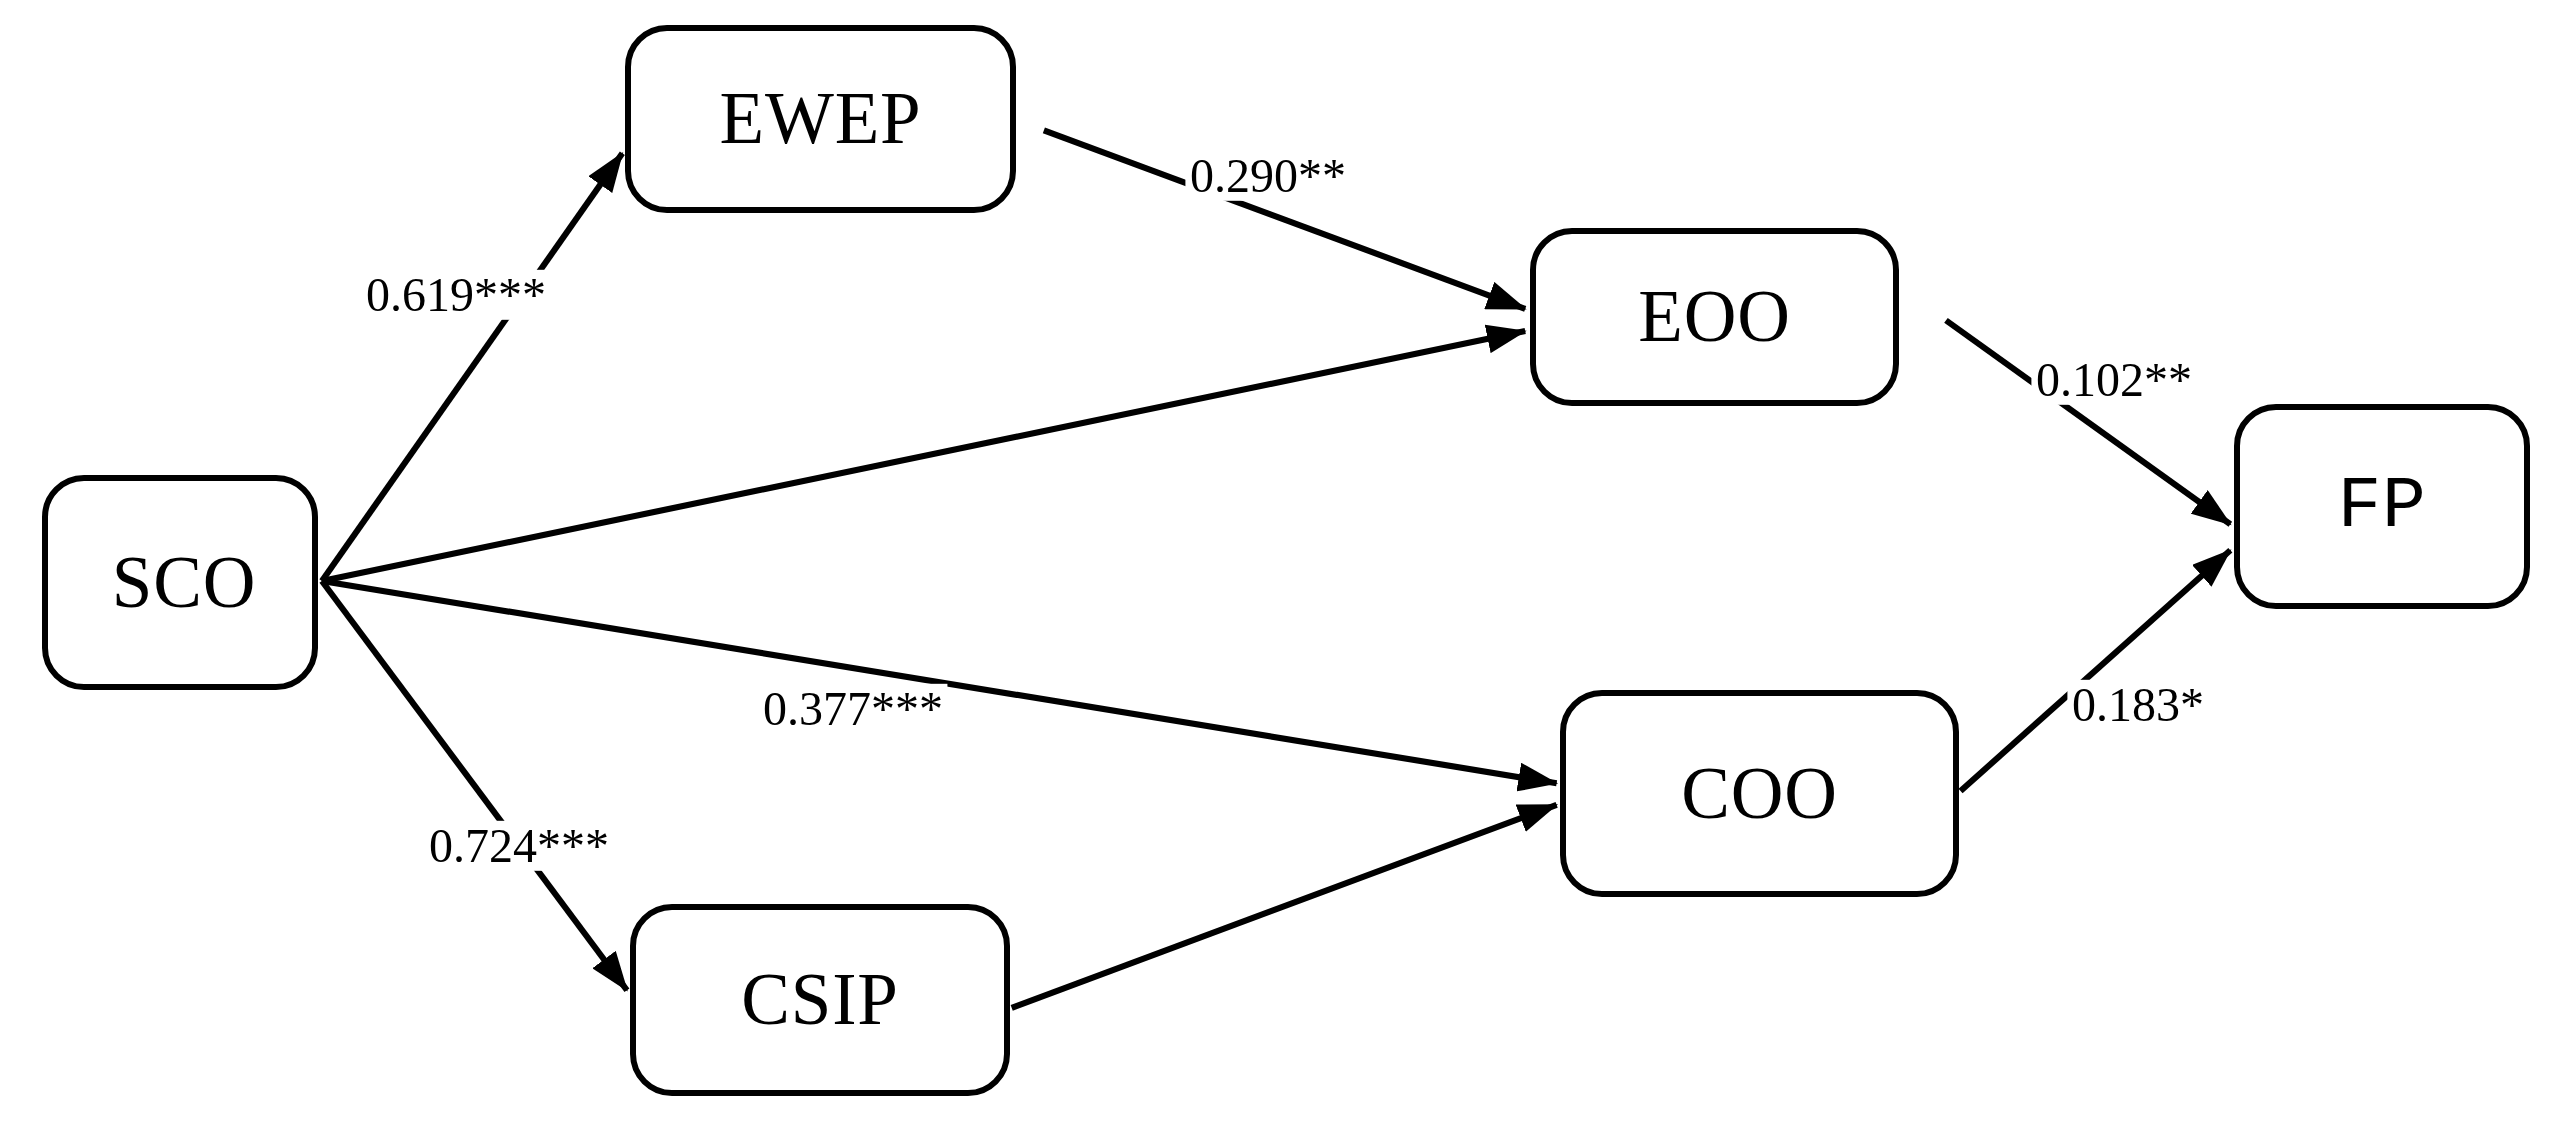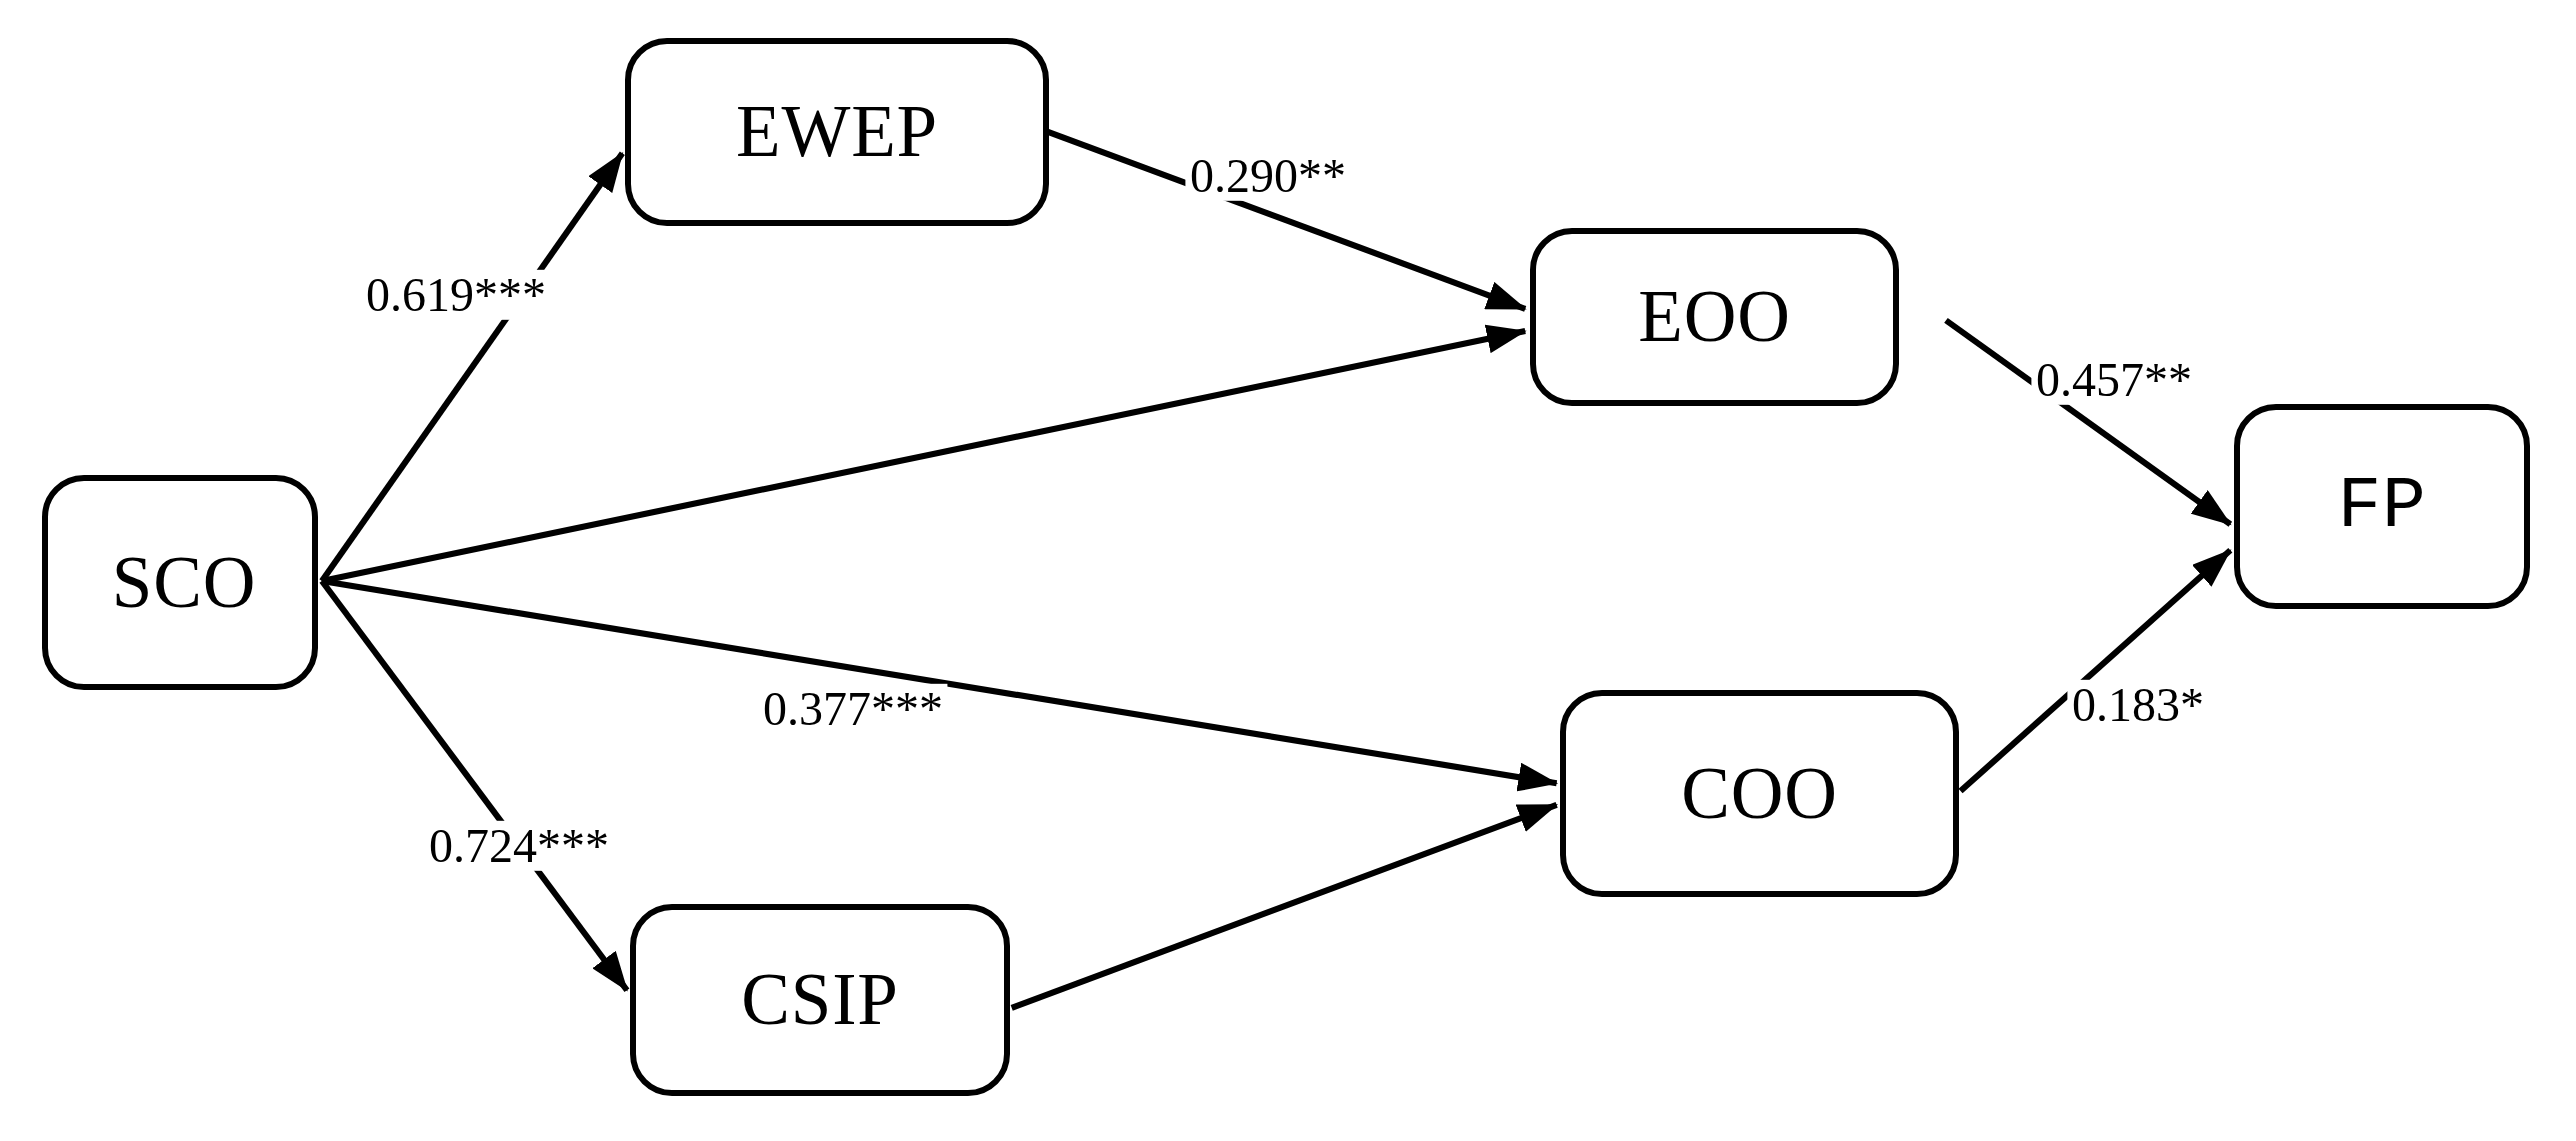--- a/index.html
+++ b/index.html
@@ -40,21 +40,21 @@
     transform: translate(-50%, -50%);
     background: #ffffff;
     color: #000000;
     font-size: 48px;
     line-height: 1.05;
     padding: 0 4.6px;
     white-space: nowrap;
   }
   
   #node-sco  { left: 42px;   top: 475px;  width: 276px; height: 215px; padding-left: 8px; }
-  #node-ewep { left: 625px;  top: 38px;   width: 424px; height: 188px; }
+  #node-ewep { left: 625px;  top: 25px;   width: 391px; height: 188px; }
   #node-eoo  { left: 1530px; top: 228px;  width: 369px; height: 178px; }
   #node-csip { left: 630px;  top: 904px; width: 380px; height: 192px; }
   #node-coo  { left: 1560px; top: 690px;  width: 399px; height: 207px; }
   #node-fp   { left: 2234px; top: 404px;  width: 296px; height: 205px; font-family: Liberation Mono, monospace; }
   
   #lbl-sco-ewep { left: 456px;  top: 295px;  }
   #lbl-ewep-eoo { left: 1268px; top: 176px;  }
   #lbl-sco-eoo  { left: 835px; top: 468px;  }
   #lbl-sco-coo  { left: 853px; top: 682px; margin-top: 27px;  }
   #lbl-sco-csip { left: 519px;  top: 846px; }
@@ -80,21 +80,21 @@
     <line x1="1362" y1="170" x2="1990" y2="403" stroke="#000000" stroke-width="8" marker-end="url(#arrowhead)"></line>
     <line x1="1320" y1="1315" x2="2031" y2="1050" stroke="#000000" stroke-width="8" marker-end="url(#arrowhead)"></line>
     <line x1="2539" y1="418" x2="2910" y2="684" stroke="#000000" stroke-width="8" marker-end="url(#arrowhead)"></line>
     <line x1="2558" y1="1032" x2="2910" y2="718" stroke="#000000" stroke-width="8" marker-end="url(#arrowhead)"></line>
   </svg>
 
   <div class="edge-label" id="lbl-sco-ewep">0.619***</div>
   <div class="edge-label" id="lbl-ewep-eoo">0.290**</div>
   <div class="edge-label" id="lbl-sco-coo">0.377***</div>
   <div class="edge-label" id="lbl-sco-csip">0.724***</div>
-  <div class="edge-label" id="lbl-eoo-fp">0.457**</div>
+  <div class="edge-label" id="lbl-eoo-fp">0.102**</div>
   <div class="edge-label" id="lbl-coo-fp">0.183*</div>
 
   <div class="node" id="node-sco">SCO</div>
   <div class="node" id="node-ewep">EWEP</div>
   <div class="node" id="node-eoo">EOO</div>
   <div class="node" id="node-coo">COO</div>
   <div class="node" id="node-csip">CSIP</div>
   <div class="node" id="node-fp">FP</div>
 
 </div>

